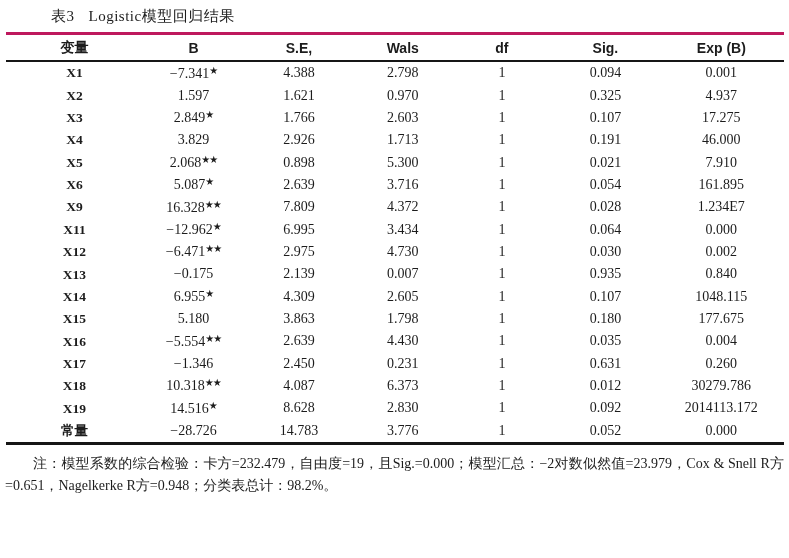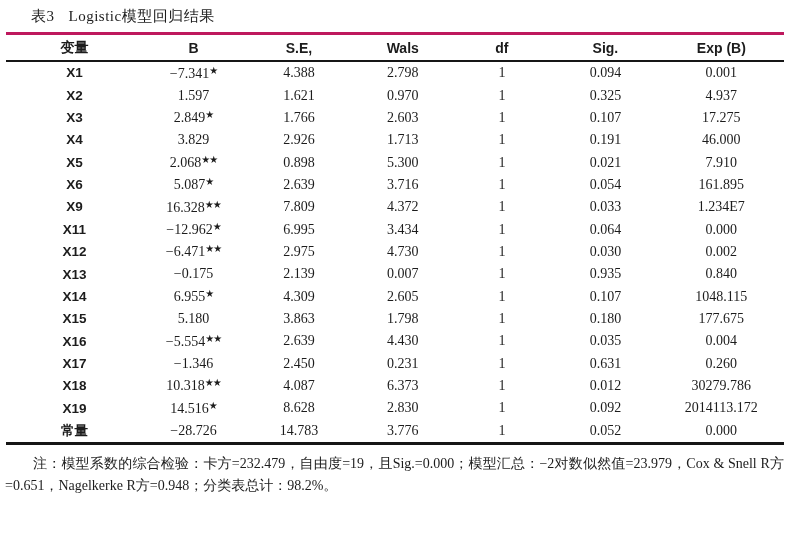--- a/index.html
+++ b/index.html
@@ -11,21 +11,21 @@
     color: #1c1c1c;
     font-family: "Liberation Serif", serif;
     overflow: hidden;
   }
   .title {
     margin: 7px 0 0 31px;
     font-size: 15px;
     letter-spacing: 0.5px;
     white-space: nowrap;
   }
-  .title-label { margin-right: 14px; }
+  .title-label { margin-right: 14px; margin-left: 20px; }
   .results-table {
     width: 778px;
     margin: 6px 5px 0 6px;
     border-collapse: collapse;
     table-layout: fixed;
     border-top: 3px solid #be185d;
     border-bottom: 3px solid #161616;
   }
   thead th {
     border-bottom: 2px solid #161616;
@@ -40,21 +40,21 @@
   tbody td {
     height: 22.35px;
     padding: 0;
     font-size: 14px;
     text-align: center;
     vertical-align: middle;
     line-height: 1;
     white-space: nowrap;
   }
   td.var {
-    font-family: Liberation Sans, sans-serif;
+    font-family: Liberation Serif, serif;
     font-weight: bold;
     font-size: 13.5px;
   }
   .star {
     font-family: "DejaVu Sans", sans-serif;
     font-size: 10px;
     vertical-align: 4px;
     letter-spacing: -1px;
   }
   .note {
@@ -149,21 +149,21 @@
           <td>1</td>
           <td>0.054</td>
           <td>161.895</td>
         </tr>
         <tr>
           <td class="var">X9</td>
           <td><span>16.328</span><span class="star">★★</span></td>
           <td>7.809</td>
           <td>4.372</td>
           <td>1</td>
-          <td>0.033</td>
+          <td>0.028</td>
           <td>1.234E7</td>
         </tr>
         <tr>
           <td class="var">X11</td>
           <td><span>−12.962</span><span class="star">★</span></td>
           <td>6.995</td>
           <td>3.434</td>
           <td>1</td>
           <td>0.064</td>
           <td>0.000</td>

